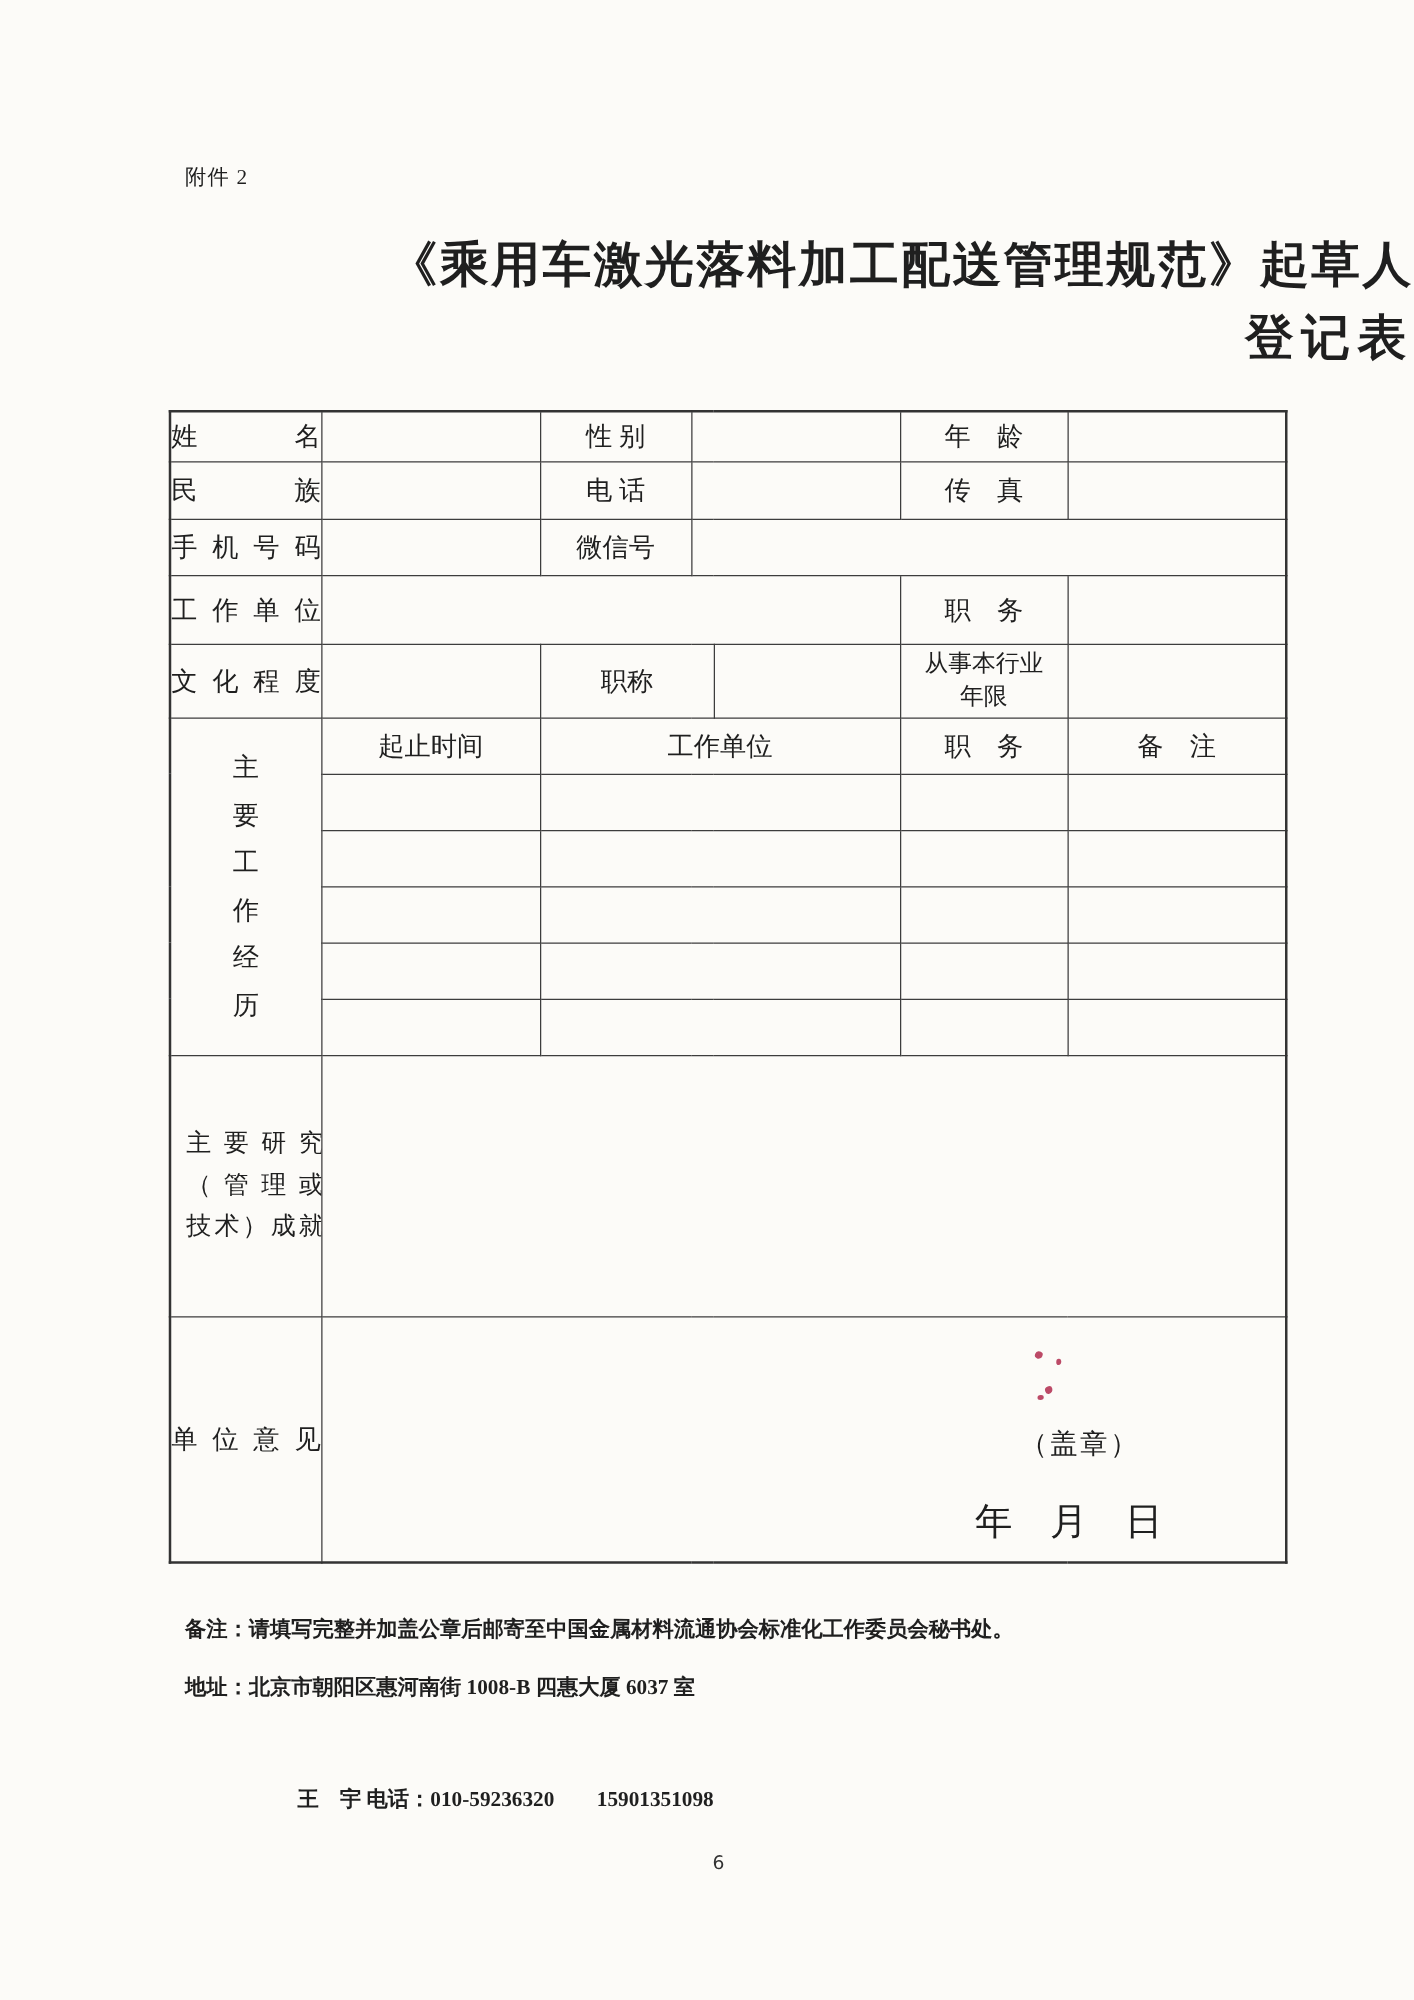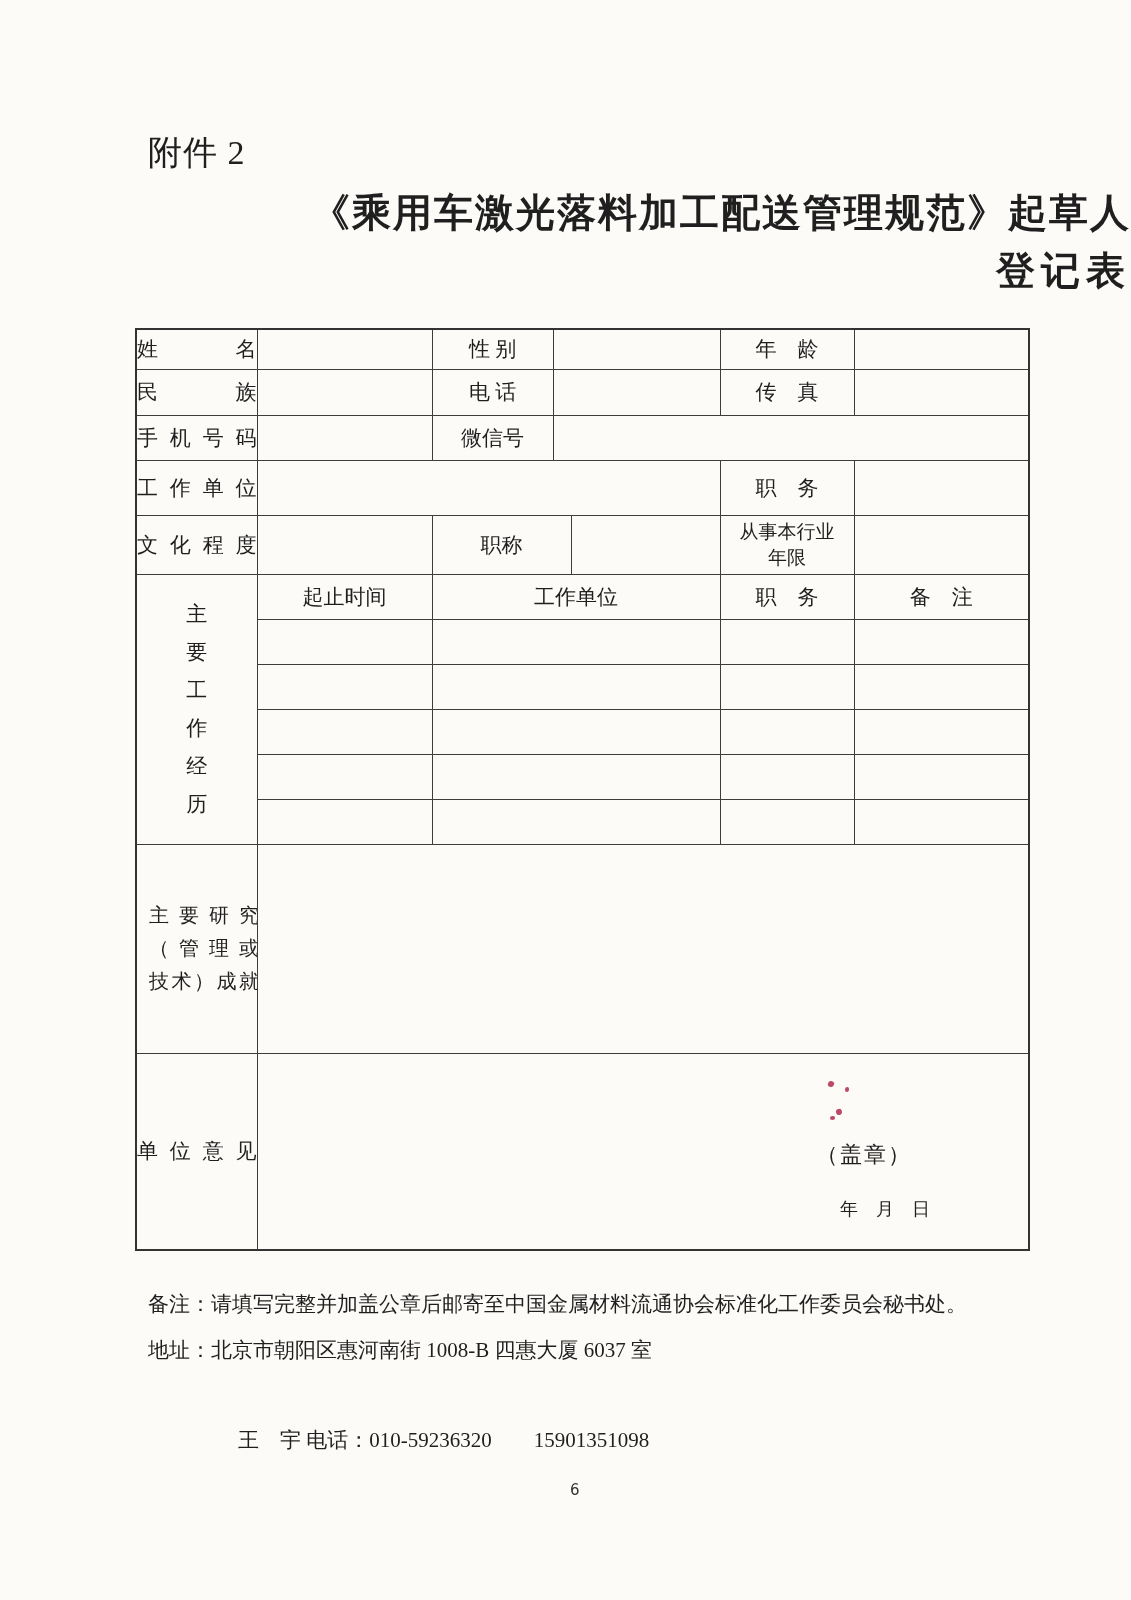--- a/index.html
+++ b/index.html
@@ -7,21 +7,21 @@
   .page {
     position:relative;
     width:1131px; height:1600px;
     background:#fcfbf8;
     font-family:"Liberation Serif","DejaVu Serif",serif;
     color:#1f1f1f;
     overflow:hidden;
   }
   .attachment {
     position:absolute; left:148px; top:130px;
-    font-size:34px; letter-spacing:1px;
+    font-size:17px; letter-spacing:1px;
   }
   .title {
     position:absolute; top:184px; left:0; width:100%;
     text-align:right; font-weight:bold;
     font-size:39px; line-height:58px; letter-spacing:2px;
   }
   .title-line2 { letter-spacing:6px; }
 
   table.form {
     position:absolute; left:135px; top:328px;
@@ -47,29 +47,29 @@
 
   td.research-label { vertical-align:middle; }
   td.research-label .rl {
     width:110px; margin-left:12px;
     text-align:justify; text-align-last:justify;
     line-height:33px; font-size:20px;
   }
 
   td.opinion-cell { position:relative; }
   .seal-hint { position:absolute; top:86px; right:116px; font-size:22px; letter-spacing:2px; }
-  .date-hint { position:absolute; top:143px; right:98px; font-size:18px; }
+  .date-hint { position:absolute; top:143px; right:98px; font-size:30px; }
 
   .speck { position:absolute; background:#b02a4e; border-radius:50% 40% 55% 45%; opacity:.85; }
   .speck.s1 { left:828px; top:1081px; width:6px; height:6px; transform:rotate(20deg); }
   .speck.s2 { left:845px; top:1087px; width:4px; height:5px; }
   .speck.s3 { left:836px; top:1109px; width:6px; height:6px; transform:rotate(-15deg); }
   .speck.s4 { left:830px; top:1116px; width:5px; height:4px; }
 
-  .footer-line { position:absolute; font-size:21px; line-height:30px; white-space:nowrap; }
+  .footer-line { position:absolute; font-size:17px; line-height:30px; white-space:nowrap;font-weight:bold; }
   .fl-note    { left:148px; top:1289px; }
   .fl-address { left:148px; top:1335px; }
   .fl-c1      { left:148px; top:1381px; }
   .fl-c2      { left:238px; top:1425px; }
 
   .page-number {
     position:absolute; left:570px; top:1481px;
     font-family:"DejaVu Sans","Liberation Sans",sans-serif;
     font-size:15px; color:#333;
   }

